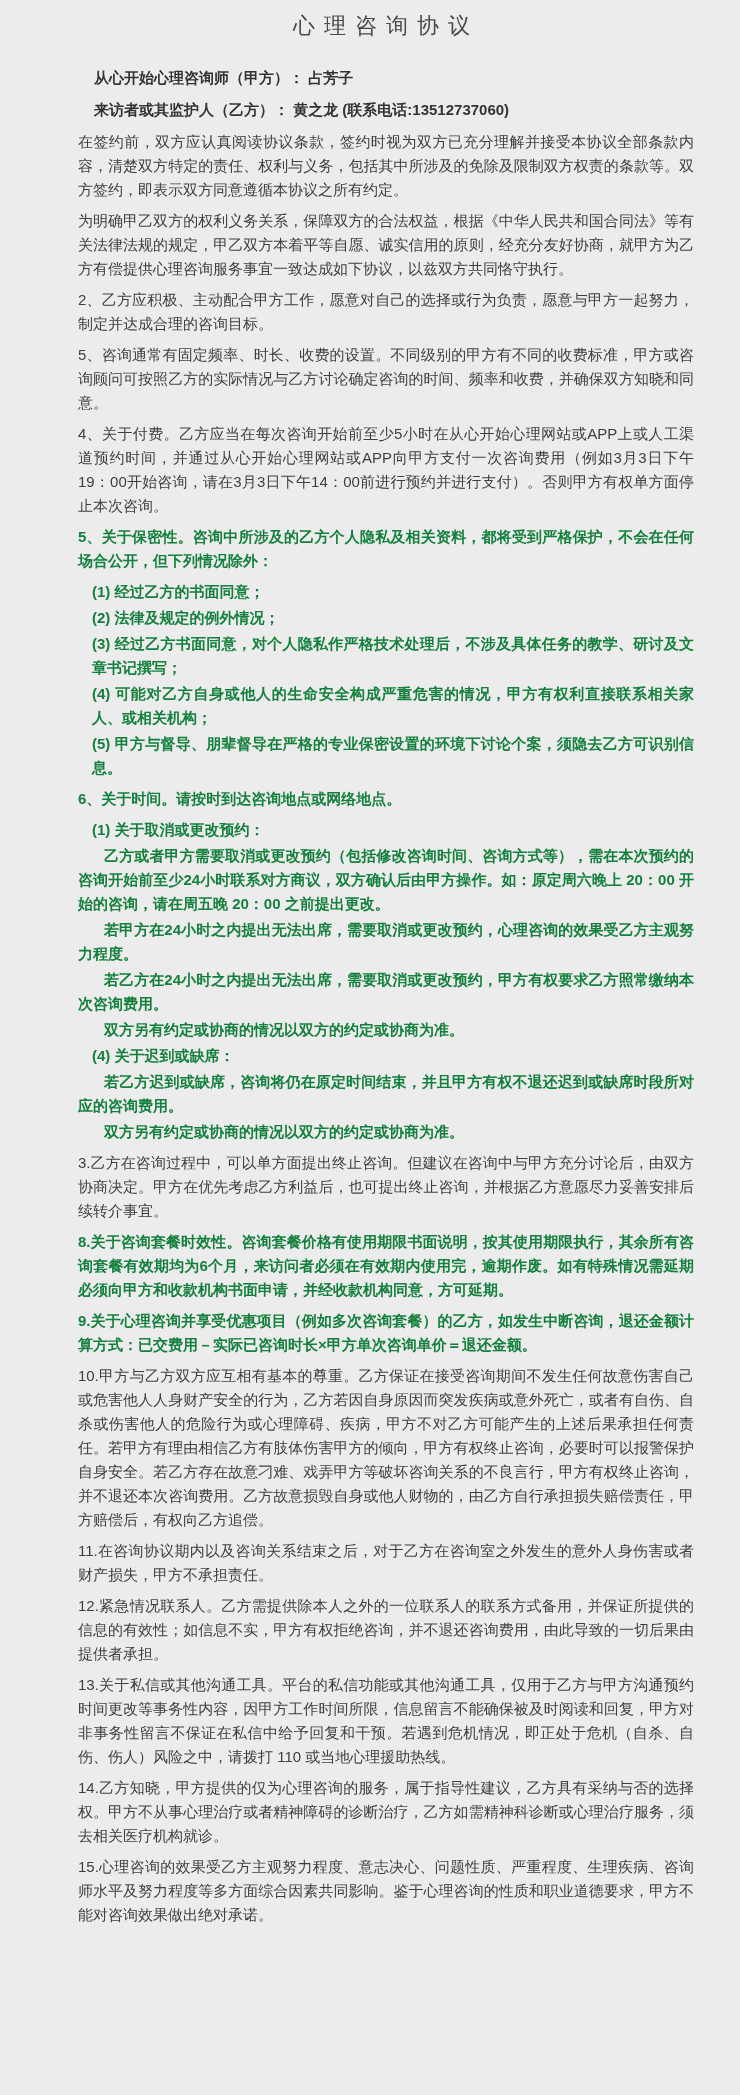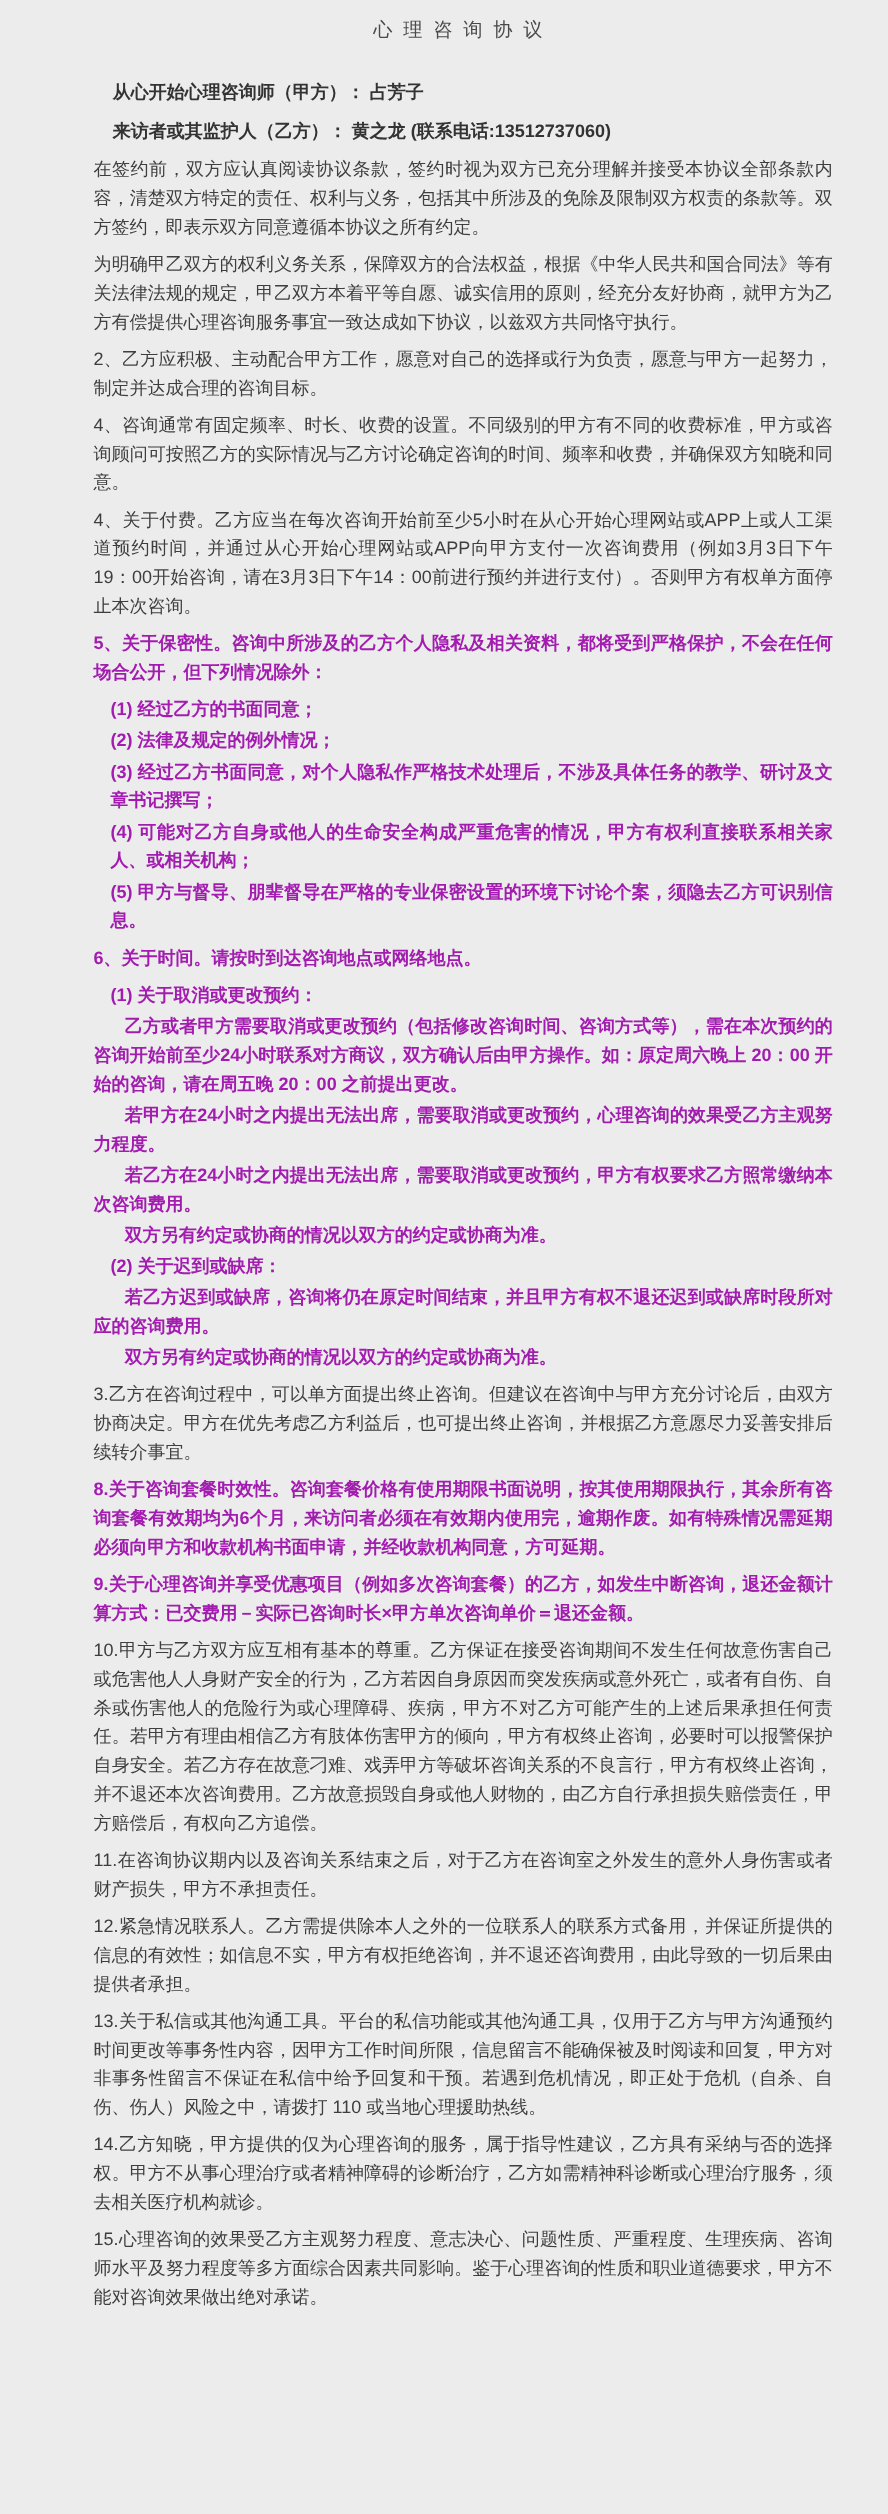--- a/index.html
+++ b/index.html
@@ -5,60 +5,60 @@
   html,body{margin:0;padding:0;}
   body{
     width:740px;height:2095px;overflow:hidden;
     background:#ececec;
     font-family:"Liberation Sans","DejaVu Sans",sans-serif;
     color:#3e3e3e;
     -webkit-font-smoothing:antialiased;
   }
   .doc{padding:6px 46px 0 78px;}
   .title{
-    font-size:16px;font-weight:400;color:#4a4a4a;
+    font-size:22px;font-weight:400;color:#4a4a4a;
     text-align:center;letter-spacing:9px;
     margin:4px 0 0 0;line-height:32px;
   }
   .party{font-weight:700;color:#333;font-size:15px;line-height:24px;margin:8px 16px;}
   .party.first{margin-top:24px;}
   .para{font-size:15px;line-height:24px;margin:7px 0;text-align:justify;}
-  .para.b{font-weight:700;color:#a21caf;}
+  .para.b{font-weight:700;color:#15803d;}
   .para.item{padding-left:14px;}
   .para.hang{text-indent:26px;}
   .para.tight{margin-top:2px;margin-bottom:2px;}
 </style>
 </head>
 <body>
 
 <main class="doc">
   <h1 class="title">心理咨询协议</h1>
 
   <p class="party first">从心开始心理咨询师（甲方）： 占芳子</p>
   <p class="party">来访者或其监护人（乙方）： 黄之龙 (联系电话:13512737060)</p>
 
   <div id="clauses">
       <p class="para">在签约前，双方应认真阅读协议条款，签约时视为双方已充分理解并接受本协议全部条款内容，清楚双方特定的责任、权利与义务，包括其中所涉及的免除及限制双方权责的条款等。双方签约，即表示双方同意遵循本协议之所有约定。</p>
       <p class="para">为明确甲乙双方的权利义务关系，保障双方的合法权益，根据《中华人民共和国合同法》等有关法律法规的规定，甲乙双方本着平等自愿、诚实信用的原则，经充分友好协商，就甲方为乙方有偿提供心理咨询服务事宜一致达成如下协议，以兹双方共同恪守执行。</p>
       <p class="para">2、乙方应积极、主动配合甲方工作，愿意对自己的选择或行为负责，愿意与甲方一起努力，制定并达成合理的咨询目标。</p>
-      <p class="para">4、咨询通常有固定频率、时长、收费的设置。不同级别的甲方有不同的收费标准，甲方或咨询顾问可按照乙方的实际情况与乙方讨论确定咨询的时间、频率和收费，并确保双方知晓和同意。</p>
+      <p class="para">5、咨询通常有固定频率、时长、收费的设置。不同级别的甲方有不同的收费标准，甲方或咨询顾问可按照乙方的实际情况与乙方讨论确定咨询的时间、频率和收费，并确保双方知晓和同意。</p>
       <p class="para">4、关于付费。乙方应当在每次咨询开始前至少5小时在从心开始心理网站或APP上或人工渠道预约时间，并通过从心开始心理网站或APP向甲方支付一次咨询费用（例如3月3日下午19：00开始咨询，请在3月3日下午14：00前进行预约并进行支付）。否则甲方有权单方面停止本次咨询。</p>
       <p class="para b">5、关于保密性。咨询中所涉及的乙方个人隐私及相关资料，都将受到严格保护，不会在任何场合公开，但下列情况除外：</p>
       <p class="para b item tight">(1) 经过乙方的书面同意；</p>
       <p class="para b item tight">(2) 法律及规定的例外情况；</p>
       <p class="para b item tight">(3) 经过乙方书面同意，对个人隐私作严格技术处理后，不涉及具体任务的教学、研讨及文章书记撰写；</p>
       <p class="para b item tight">(4) 可能对乙方自身或他人的生命安全构成严重危害的情况，甲方有权利直接联系相关家人、或相关机构；</p>
       <p class="para b item tight">(5) 甲方与督导、朋辈督导在严格的专业保密设置的环境下讨论个案，须隐去乙方可识别信息。</p>
       <p class="para b">6、关于时间。请按时到达咨询地点或网络地点。</p>
       <p class="para b item tight">(1) 关于取消或更改预约：</p>
       <p class="para b hang tight">乙方或者甲方需要取消或更改预约（包括修改咨询时间、咨询方式等），需在本次预约的咨询开始前至少24小时联系对方商议，双方确认后由甲方操作。如：原定周六晚上 20：00 开始的咨询，请在周五晚 20：00 之前提出更改。</p>
       <p class="para b hang tight">若甲方在24小时之内提出无法出席，需要取消或更改预约，心理咨询的效果受乙方主观努力程度。</p>
       <p class="para b hang tight">若乙方在24小时之内提出无法出席，需要取消或更改预约，甲方有权要求乙方照常缴纳本次咨询费用。</p>
       <p class="para b hang tight">双方另有约定或协商的情况以双方的约定或协商为准。</p>
-      <p class="para b item tight">(2) 关于迟到或缺席：</p>
+      <p class="para b item tight">(4) 关于迟到或缺席：</p>
       <p class="para b hang tight">若乙方迟到或缺席，咨询将仍在原定时间结束，并且甲方有权不退还迟到或缺席时段所对应的咨询费用。</p>
       <p class="para b hang tight">双方另有约定或协商的情况以双方的约定或协商为准。</p>
       <p class="para">3.乙方在咨询过程中，可以单方面提出终止咨询。但建议在咨询中与甲方充分讨论后，由双方协商决定。甲方在优先考虑乙方利益后，也可提出终止咨询，并根据乙方意愿尽力妥善安排后续转介事宜。</p>
       <p class="para b">8.关于咨询套餐时效性。咨询套餐价格有使用期限书面说明，按其使用期限执行，其余所有咨询套餐有效期均为6个月，来访问者必须在有效期内使用完，逾期作废。如有特殊情况需延期必须向甲方和收款机构书面申请，并经收款机构同意，方可延期。</p>
       <p class="para b">9.关于心理咨询并享受优惠项目（例如多次咨询套餐）的乙方，如发生中断咨询，退还金额计算方式：已交费用－实际已咨询时长×甲方单次咨询单价＝退还金额。</p>
       <p class="para">10.甲方与乙方双方应互相有基本的尊重。乙方保证在接受咨询期间不发生任何故意伤害自己或危害他人人身财产安全的行为，乙方若因自身原因而突发疾病或意外死亡，或者有自伤、自杀或伤害他人的危险行为或心理障碍、疾病，甲方不对乙方可能产生的上述后果承担任何责任。若甲方有理由相信乙方有肢体伤害甲方的倾向，甲方有权终止咨询，必要时可以报警保护自身安全。若乙方存在故意刁难、戏弄甲方等破坏咨询关系的不良言行，甲方有权终止咨询，并不退还本次咨询费用。乙方故意损毁自身或他人财物的，由乙方自行承担损失赔偿责任，甲方赔偿后，有权向乙方追偿。</p>
       <p class="para">11.在咨询协议期内以及咨询关系结束之后，对于乙方在咨询室之外发生的意外人身伤害或者财产损失，甲方不承担责任。</p>
       <p class="para">12.紧急情况联系人。乙方需提供除本人之外的一位联系人的联系方式备用，并保证所提供的信息的有效性；如信息不实，甲方有权拒绝咨询，并不退还咨询费用，由此导致的一切后果由提供者承担。</p>
       <p class="para">13.关于私信或其他沟通工具。平台的私信功能或其他沟通工具，仅用于乙方与甲方沟通预约时间更改等事务性内容，因甲方工作时间所限，信息留言不能确保被及时阅读和回复，甲方对非事务性留言不保证在私信中给予回复和干预。若遇到危机情况，即正处于危机（自杀、自伤、伤人）风险之中，请拨打 110 或当地心理援助热线。</p>
       <p class="para">14.乙方知晓，甲方提供的仅为心理咨询的服务，属于指导性建议，乙方具有采纳与否的选择权。甲方不从事心理治疗或者精神障碍的诊断治疗，乙方如需精神科诊断或心理治疗服务，须去相关医疗机构就诊。</p>

